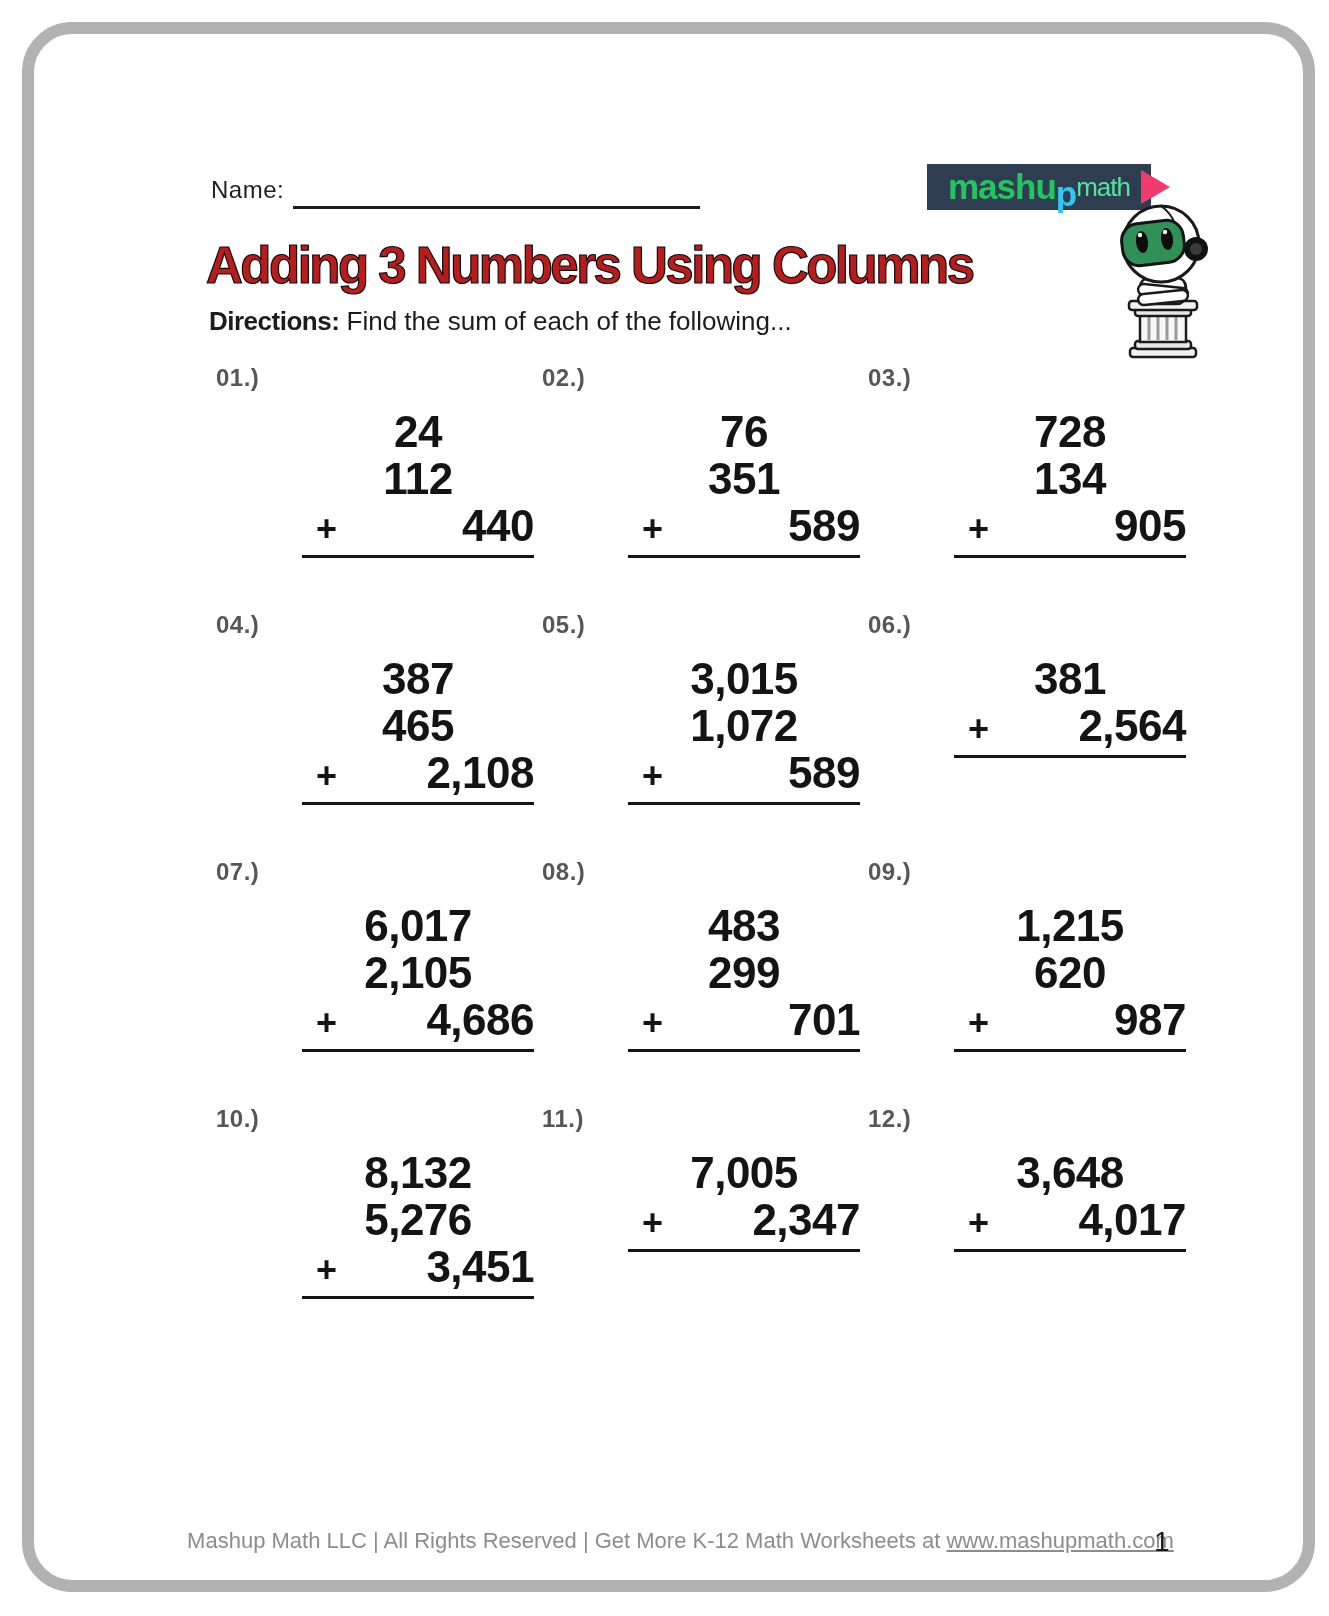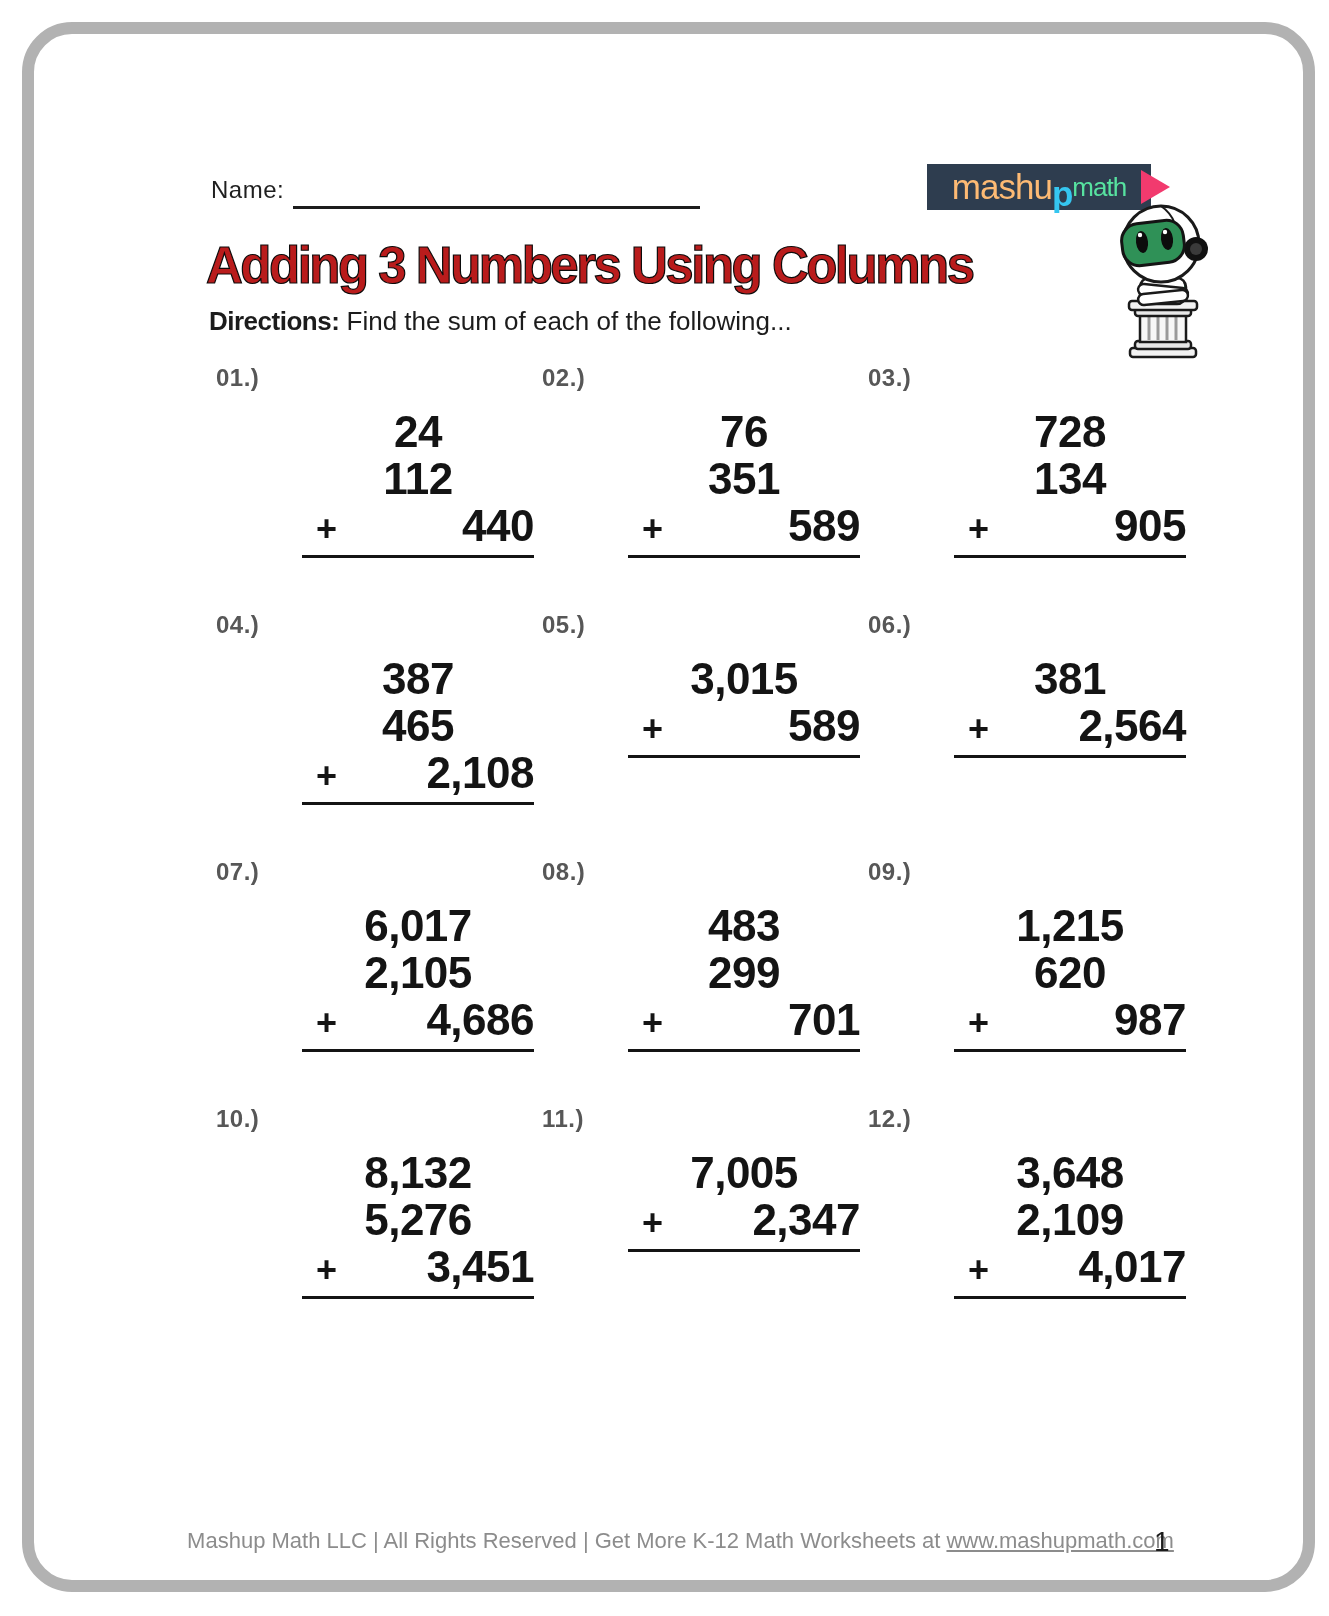--- a/index.html
+++ b/index.html
@@ -11,21 +11,21 @@
     position:absolute;left:22px;top:22px;width:1293px;height:1570px;
     box-sizing:border-box;border:12px solid #b2b2b2;border-radius:50px;background:#ffffff;
   }
   
   .name-label{position:absolute;left:177px;top:142px;font-size:24px;color:#1f1f1f;letter-spacing:.5px;}
   .name-line{position:absolute;left:259px;top:172px;width:407px;height:3px;background:#1c1c1c;}
   .logo-box{
     position:absolute;left:893px;top:130px;width:224px;height:46px;background:#2e3d4f;
     display:flex;align-items:center;justify-content:center;letter-spacing:-1px;
   }
-  .logo-part1{font-weight:400;font-size:35px;color:#fdba74;}
+  .logo-part1{font-weight:700;font-size:35px;color:#22c55e;}
   .logo-part2{font-weight:700;font-size:35px;color:#35c6f0;display:inline-block;transform:translateY(7px);}
   .logo-part3{font-weight:400;font-size:26px;color:#57e2a0;}
   .play-triangle{
     position:absolute;left:1107px;top:136px;width:0;height:0;
     border-top:17px solid transparent;border-bottom:17px solid transparent;border-left:29px solid #f23a6e;
   }
   .robot{position:absolute;left:1070px;top:168px;width:118px;height:160px;}
   .page-title{
     position:absolute;left:172px;top:202px;font-size:51px;font-weight:700;color:#b91c1c;
     letter-spacing:-2.5px;-webkit-text-stroke:1.2px #0b0b0b;white-space:nowrap;
@@ -147,20 +147,21 @@
           <div class="sumrow">
             <span class="plus">+</span>
             <span class="addend">2,108</span>
           </div>
         </div>
       </div>
       <div class="cell">
         <div class="plabel">05.)</div>
         <div class="sum">
           <div class="addend">3,015</div>
+          <div class="addend">1,072</div>
           <div class="sumrow">
             <span class="plus">+</span>
             <span class="addend">589</span>
           </div>
         </div>
       </div>
       <div class="cell">
         <div class="plabel">06.)</div>
         <div class="sum">
           <div class="addend">381</div>
@@ -221,21 +222,20 @@
           <div class="sumrow">
             <span class="plus">+</span>
             <span class="addend">2,347</span>
           </div>
         </div>
       </div>
       <div class="cell">
         <div class="plabel">12.)</div>
         <div class="sum">
           <div class="addend">3,648</div>
-          <div class="addend">2,109</div>
           <div class="sumrow">
             <span class="plus">+</span>
             <span class="addend">4,017</span>
           </div>
         </div>
       </div>
     </div>
 
   <div class="footer"><span>Mashup Math LLC | All Rights Reserved | Get More K-12 Math Worksheets at </span><span class="link">www.mashupmath.com</span></div>
   <div class="page-num">1</div>

